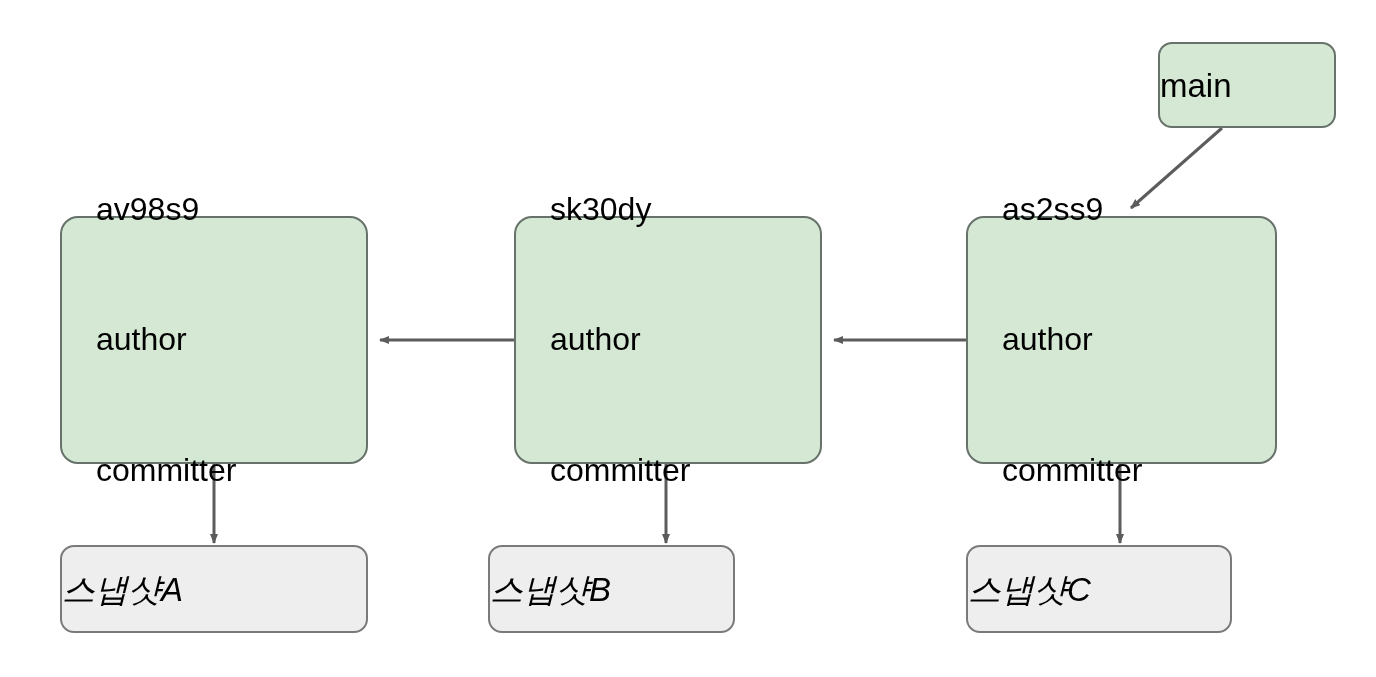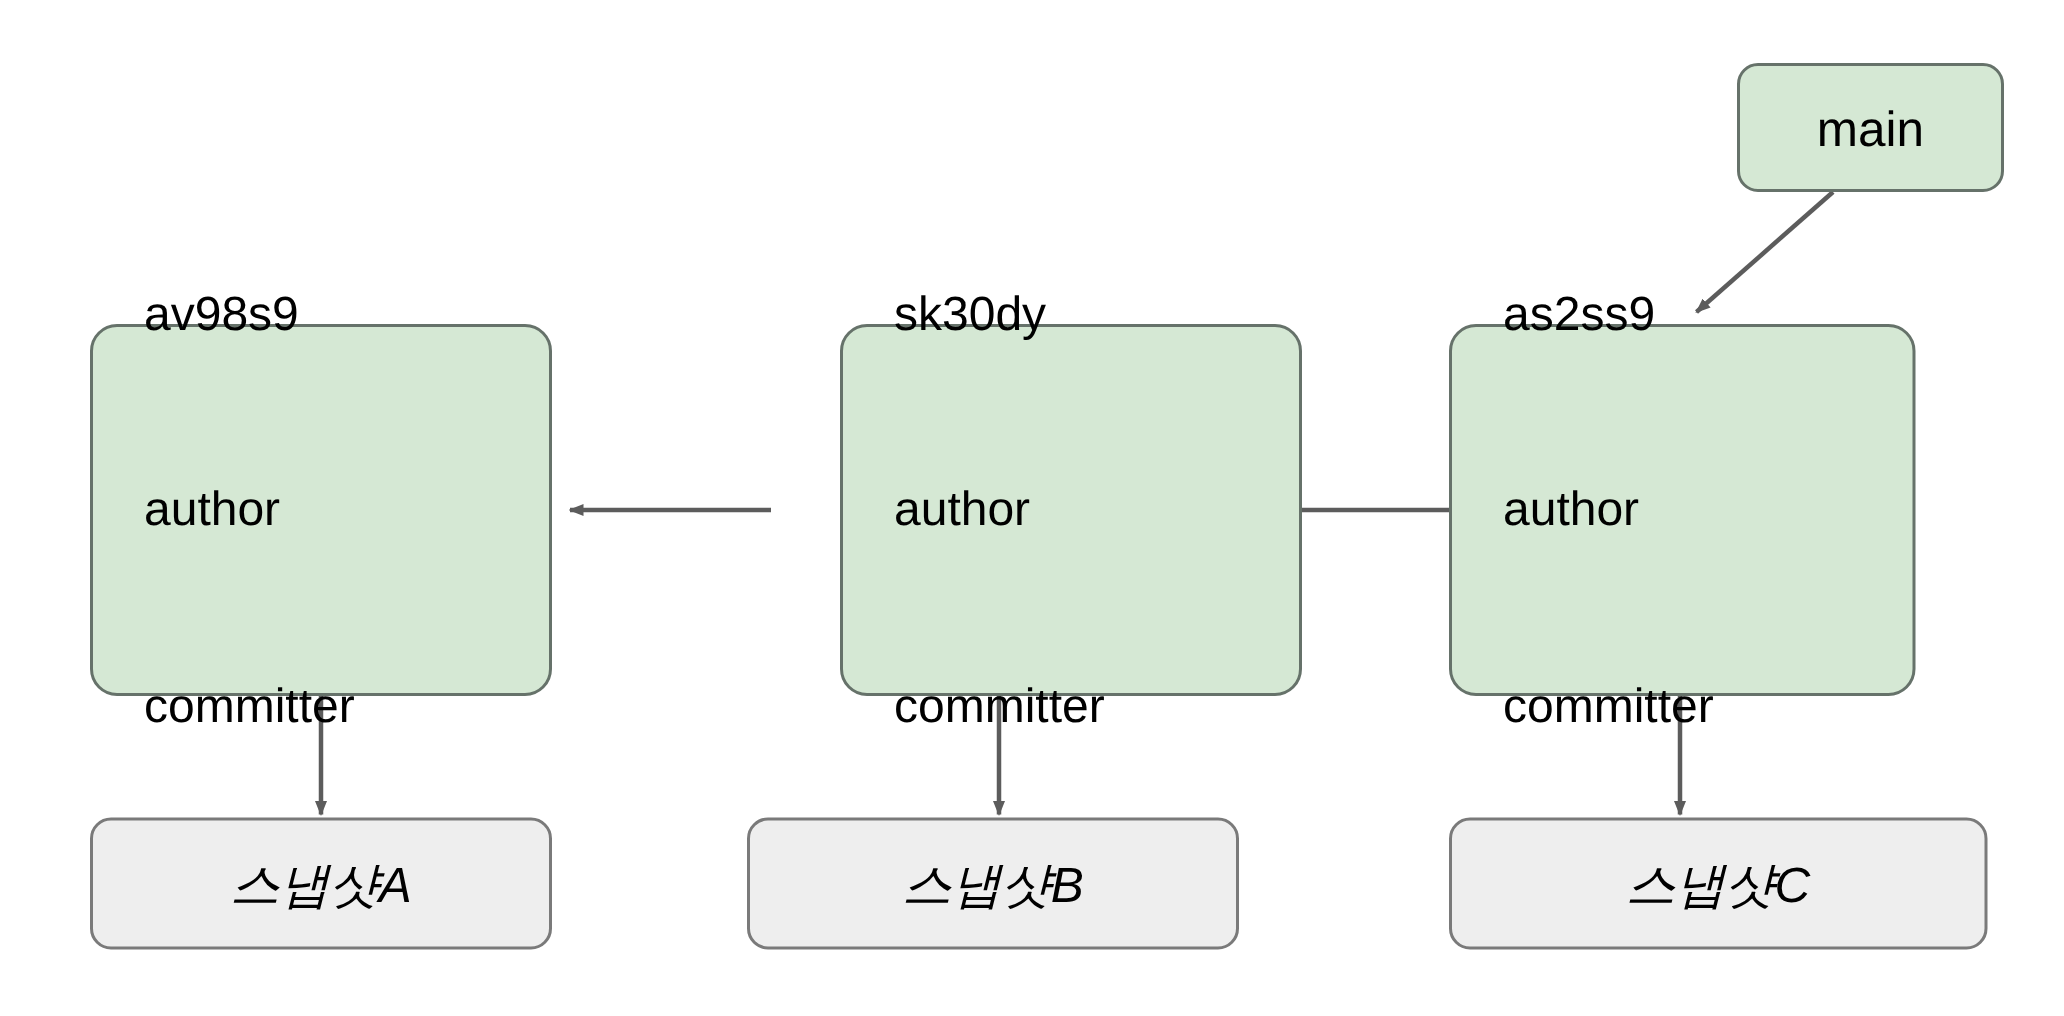--- a/index.html
+++ b/index.html
@@ -29,21 +29,21 @@
     height: 677px;
     pointer-events: none;
   }
   .node {
     position: absolute;
     box-sizing: border-box;
     border: 2px solid #666666;
     border-radius: 18px;
     display: flex;
     align-items: center;
-    justify-content: center;
+    justify-content: flex-start;
   }
   .node-commit {
     background: #d5e8d4;
     border-color: #66726a;
     justify-content: flex-start;
     align-items: center;
   }
   .node-branch {
     background: #d5e8d4;
     border-color: #66726a;
@@ -115,41 +115,41 @@
   </div>
 
   <div class="node node-commit" style="left:60px; top:216px; width:308px; height:248px;">
     <div class="commit-lines">
       <span class="commit-line">av98s9</span>
       <span class="commit-line">author</span>
       <span class="commit-line">committer</span>
     </div>
   </div>
 
-  <div class="node node-commit" style="left:514px; top:216px; width:308px; height:248px;margin-left:46px;">
+  <div class="node node-commit" style="left:514px; top:216px; width:308px; height:248px;">
     <div class="commit-lines">
       <span class="commit-line">sk30dy</span>
       <span class="commit-line">author</span>
       <span class="commit-line">committer</span>
     </div>
   </div>
 
   <div class="node node-commit" style="left:966px; top:216px; width:311px; height:248px;">
     <div class="commit-lines">
       <span class="commit-line">as2ss9</span>
       <span class="commit-line">author</span>
       <span class="commit-line">committer</span>
     </div>
   </div>
 
   <div class="node node-snapshot" style="left:60px; top:545px; width:308px; height:88px;">
     <span class="snapshot-label">스냅샷A</span>
   </div>
 
-  <div class="node node-snapshot" style="left:498px; top:545px; width:328px; height:88px;border-radius:14px;">
+  <div class="node node-snapshot" style="left:488px; top:545px; width:247px; height:88px;border-radius:14px;">
     <span class="snapshot-label">스냅샷B</span>
   </div>
 
-  <div class="node node-snapshot" style="left:966px; top:545px; width:359px; height:88px;">
+  <div class="node node-snapshot" style="left:966px; top:545px; width:266px; height:88px;">
     <span class="snapshot-label">스냅샷C</span>
   </div>
 
 </div>
 
 </body></html>

